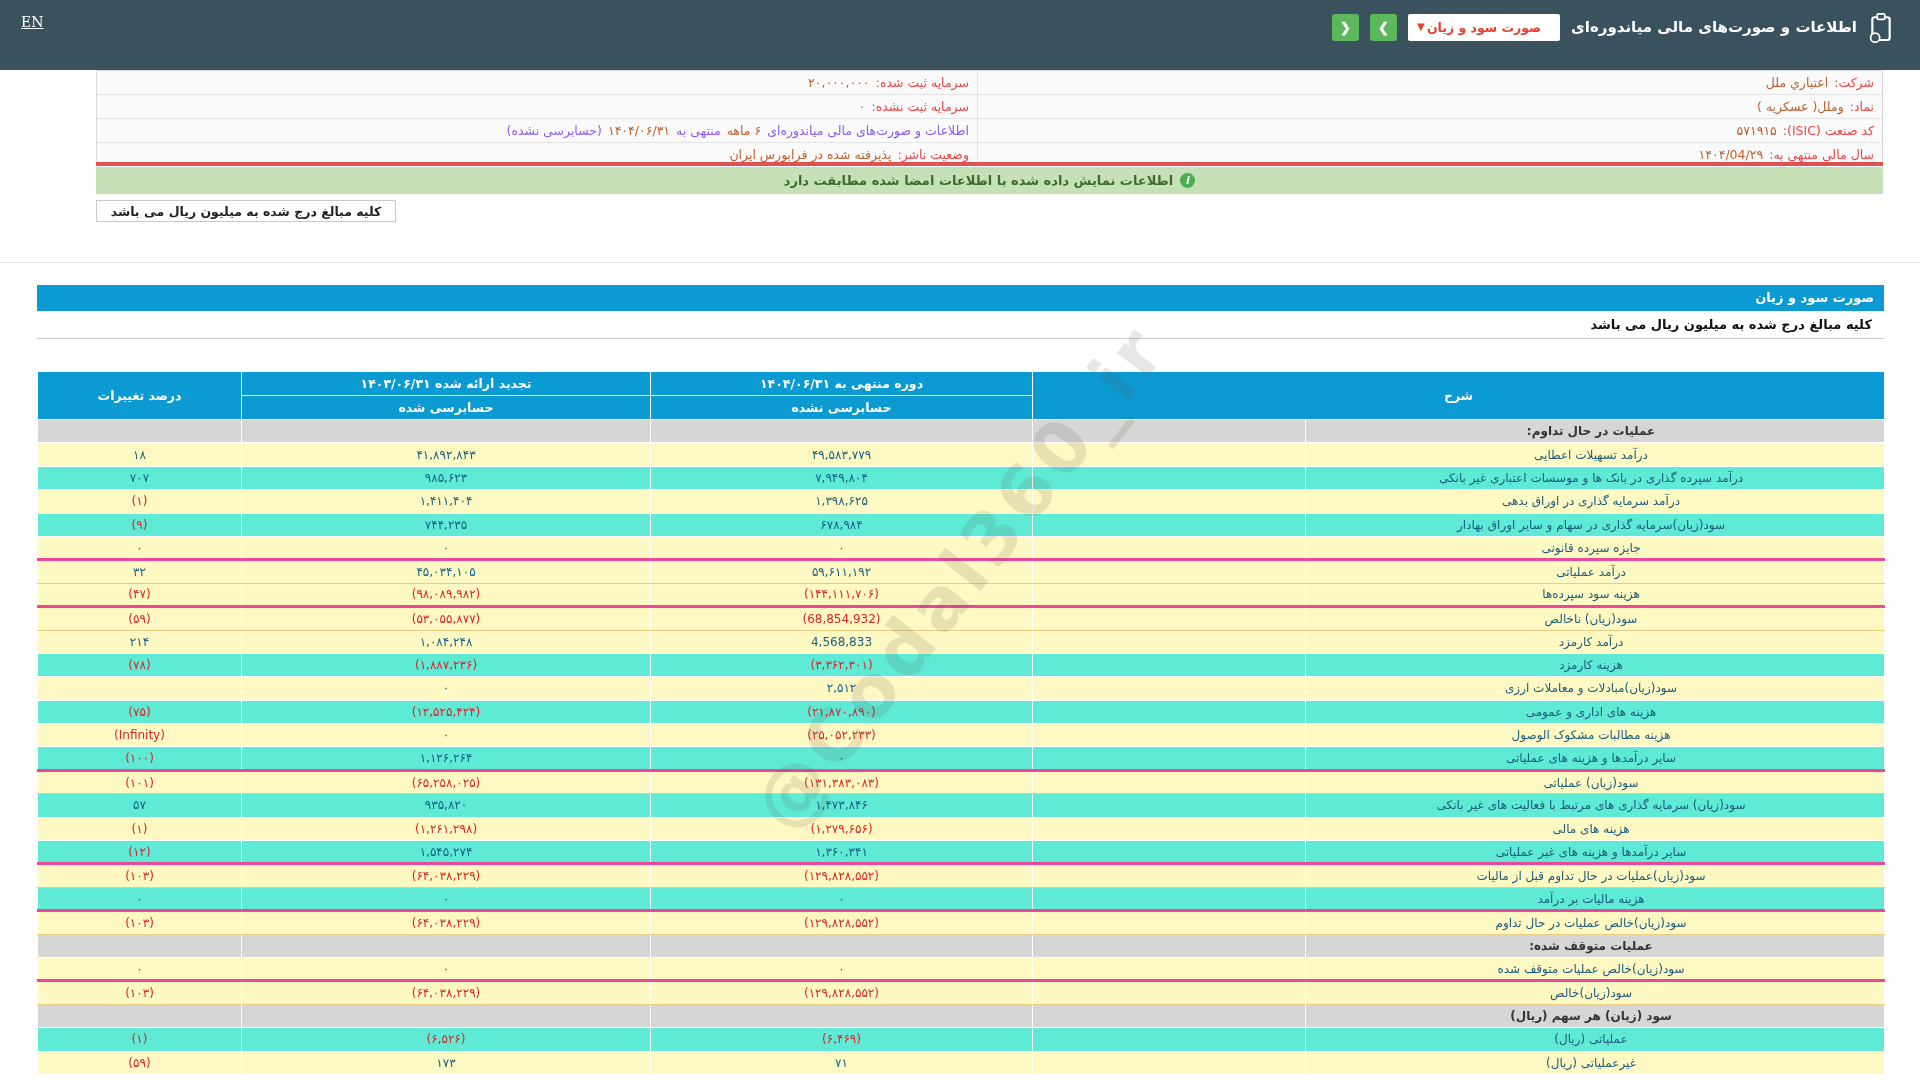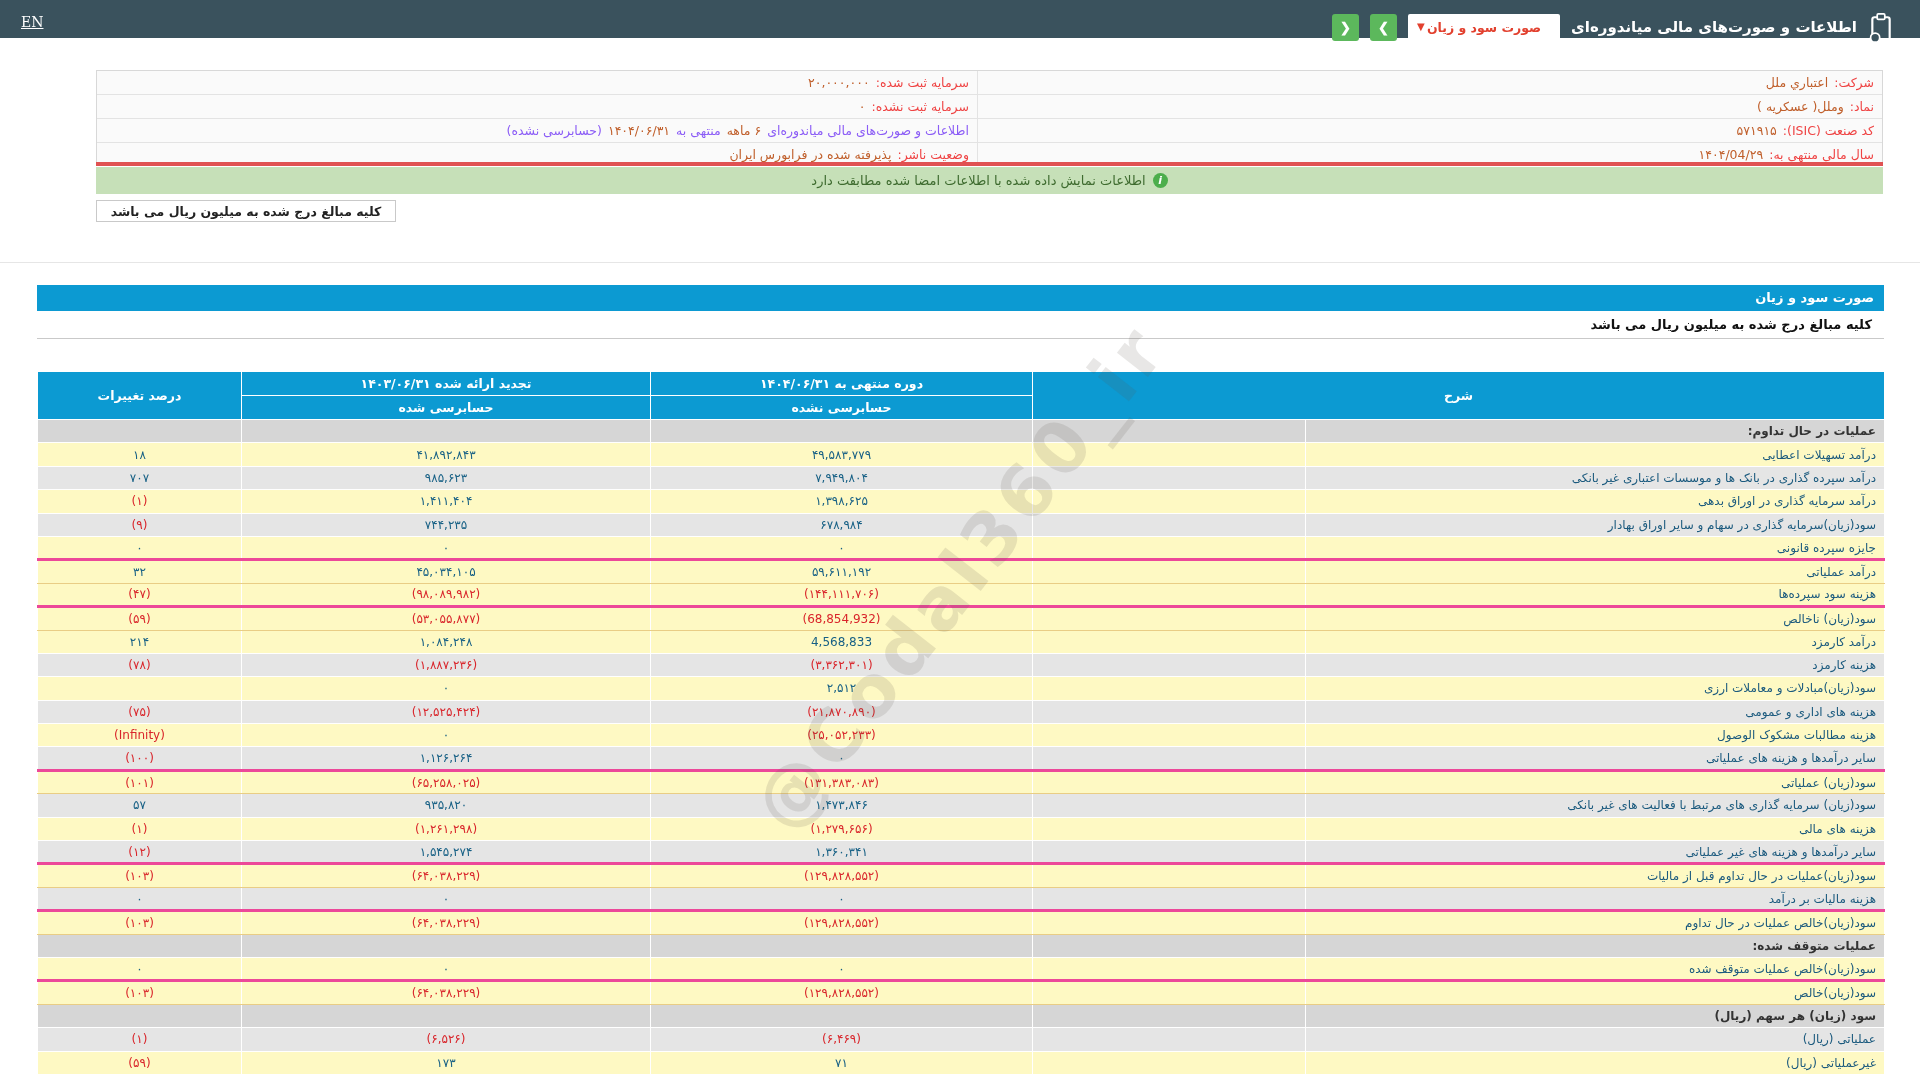--- a/index.html
+++ b/index.html
@@ -3,21 +3,21 @@
 <meta charset="utf-8">
 <style>
   html,body{margin:0;padding:0}
   body{
     width:1920px;height:1080px;overflow:hidden;position:relative;
     background:#ffffff;direction:rtl;
     font-family:"DejaVu Sans",sans-serif;
     -webkit-font-smoothing:antialiased;
   }
   
-  .topbar{position:absolute;top:0;left:0;width:1920px;height:38px;background:#3a525d}
+  .topbar{position:absolute;top:0;left:0;width:1920px;height:70px;background:#3a525d}
   .topbar-cluster{position:absolute;top:0;right:26px;height:54px;display:flex;align-items:center;gap:11px}
   .topbar-title{color:#fff;font-size:15px;font-weight:600;white-space:nowrap}
   .en-link{position:absolute;top:14px;left:21px;color:#fff;font-family:"DejaVu Serif",serif;
     font-size:14px;text-decoration:underline;cursor:pointer}
   .stmt-select{width:152px;height:27px;background:#fff;border-radius:2px;position:relative;
     display:flex;align-items:center;justify-content:center;cursor:pointer}
   .stmt-select .sel-text{color:#e2402e;font-size:12.5px;font-weight:700;white-space:nowrap}
   .stmt-select .chev{position:absolute;left:9px;color:#e2402e;font-size:10px;line-height:1}
   .nav-btn{width:27px;height:27px;background:#5cb85c;border:none;border-radius:3px;color:#fff;
     font-size:13px;font-weight:700;display:flex;align-items:center;justify-content:center;cursor:pointer;padding:0}
@@ -29,45 +29,45 @@
   .info-cell-r{width:905px;border-left:1px solid #e3e3e3;display:flex;gap:6px;align-items:center;
     padding-right:8px;box-sizing:border-box}
   .info-cell-l{flex:1;display:flex;gap:6px;align-items:center;padding-right:8px;box-sizing:border-box}
   .lbl{color:#ef4444;font-weight:400;white-space:nowrap}
   .val{color:#c05f2b;white-space:nowrap}
   .mix{color:#8b5cf6;white-space:nowrap}
   .red-divider{position:absolute;top:162px;left:96px;width:1787px;height:4px;background:#e05252}
   
   .notice{position:absolute;top:167px;left:96px;width:1787px;height:27px;background:#c6e0b8;
     display:flex;align-items:center;justify-content:center;gap:7px}
-  .notice-text{color:#3e6b2f;font-size:13px;font-weight:400}
+  .notice-text{color:#3e6b2f;font-size:13px;font-weight:700}
   .info-icon{width:15px;height:15px;border-radius:50%;background:#4cae4c;color:#fff;font-size:11px;
     font-weight:700;font-style:italic;display:flex;align-items:center;justify-content:center;flex:0 0 auto}
   
   .units-box{position:absolute;top:200px;left:96px;width:298px;height:20px;border:1px solid #c9c9c9;
     background:#fff;display:flex;align-items:center;justify-content:center;
     font-size:12.5px;font-weight:700;color:#222}
   .page-divider{position:absolute;top:262px;left:0;width:1920px;height:1px;background:#e6e6e6}
   
   .stmt-title{position:absolute;top:285px;left:37px;width:1847px;height:26px;background:#0c9ad2;
     color:#fff;font-weight:700;font-size:13px;line-height:26px;padding-right:10px;box-sizing:border-box}
   .stmt-units{position:absolute;top:311px;left:37px;width:1847px;height:28px;background:#fff;
     border-bottom:1px solid #c9c9c9;color:#111;font-weight:700;font-size:13px;line-height:28px;
     padding-right:12px;box-sizing:border-box}
   
   .fin-table{position:absolute;top:371px;left:37px;width:1847px;border-collapse:collapse;
     table-layout:fixed;font-size:12px}
   .fin-table th{background:#0c9ad2;color:#fff;font-size:12.5px;font-weight:700;height:23px;
     border:1px solid #fff;text-align:center;padding:0;overflow:hidden;white-space:nowrap}
   .fin-table td{height:23.4px;padding:0;border:1px solid #fff;overflow:hidden;white-space:nowrap;
     box-sizing:border-box}
-  .cell-desc{text-align:right;padding-right:8px !important;color:#1b5a7e}
+  .cell-desc{text-align:center;padding-right:8px !important;color:#1b5a7e}
   .cell-num{text-align:center;color:#176085}
   .row-blue td{background:#fef9c3}
-  .row-white td{background:#e5e5e5}
+  .row-white td{background:#5eead4}
   .row-yellow td{background:#fef9c3;border-top:3px solid #ec4899;border-bottom:1px solid #e9cd85}
   .row-section td{background:#d6d6d6}
   .row-section .cell-desc{color:#333;font-weight:700}
   .neg{color:#d9252b !important}
   
   .watermark{position:absolute;top:535px;left:600px;width:720px;text-align:center;
     transform:rotate(-52deg);font-size:72px;font-weight:700;letter-spacing:6px;
     color:rgba(95,88,76,0.14);direction:ltr;pointer-events:none;z-index:5;white-space:nowrap}
 </style>
 </head>

